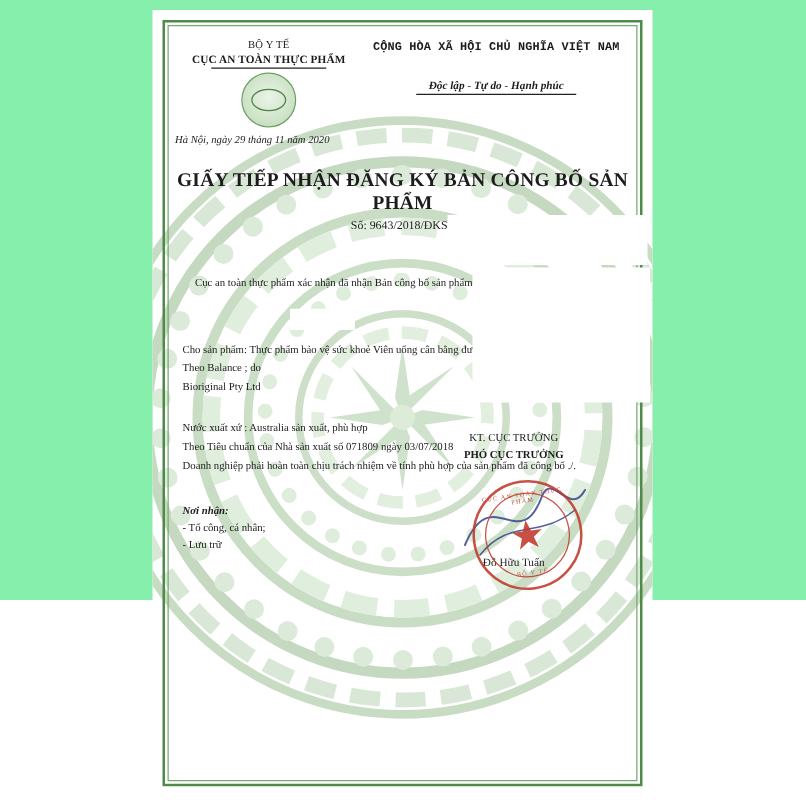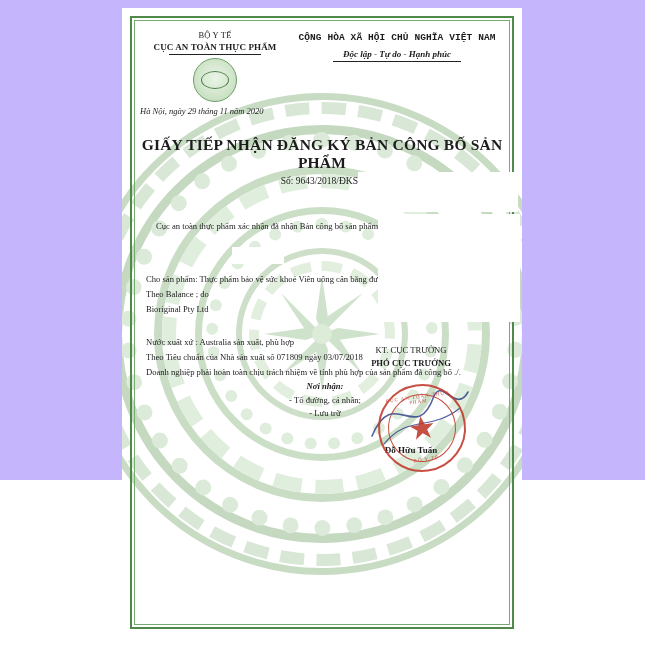--- a/index.html
+++ b/index.html
@@ -11,21 +11,21 @@
     width: 645px;
     height: 645px;
     font-family: "Liberation Serif", serif;
     overflow: hidden;
   }
 
   #page {
     position: relative;
     width: 645px;
     height: 480px;
-    background: #c4b5fd;
+    background: #86efac;
   }
 
   
   #certificate {
     position: absolute;
     left: 122px;
     top: 8px;
     width: 400px;
     height: 629px;
     background: #ffffff;
@@ -140,21 +140,21 @@
   .h-right1 {
     font-size: 9.5px;
     font-weight: bold;
     letter-spacing: .1px;
     font-family: Liberation Mono, monospace;
   }
   .h-right2 {
     font-size: 9px;
     font-weight: bold;
     font-style: italic;
-    margin-top: 6px;
+    margin-top: 20px;
   }
   .hr-right {
     width: 128px;
     height: 1px;
     background: #222;
     margin: 2px auto 0;
   }
 
   .emblem {
     width: 42px;
@@ -207,43 +207,43 @@
   .body-block {
     font-size: 8.6px;
     line-height: 1.75;
     padding-left: 6px;
   }
   .body-block .row { white-space: nowrap; }
   .gap-1 { margin-top: 38px; }
   .gap-2 { margin-top: 18px; }
 
   .recipients {
+    margin-top: 22px;
     padding-left: 6px;
     font-size: 8.6px;
     line-height: 1.6;
-    text-align: center;
   }
   .recipients .head {
     font-style: italic;
     font-weight: bold;
   }
 
   .sign-block {
     position: absolute;
     right: 8px;
     top: 322px;
     width: 170px;
     text-align: center;
     font-size: 8.6px;
     line-height: 1.5;
   }
   .sign-block .l1 { font-weight: normal; }
   .sign-block .l2 { font-weight: bold; }
   .sign-name {
-    font-weight: bold;
+    font-weight: normal;
     font-size: 9px;
     margin-top: 74px;
   }
 
   
   .seal {
     position: absolute;
     right: 38px;
     top: 362px;
     width: 84px;
@@ -368,21 +368,21 @@
       </div>
 
       <div class="body-block gap-2">
         <div class="row">Nước xuất xứ : Australia sản xuất, phù hợp</div>
         <div class="row">Theo Tiêu chuẩn của Nhà sản xuất số 071809 ngày 03/07/2018</div>
         <div class="row">Doanh nghiệp phải hoàn toàn chịu trách nhiệm về tính phù hợp của sản phẩm đã công bố ./.</div>
       </div>
 
       <div class="recipients">
         <div class="head">Nơi nhận:</div>
-        <div>- Tổ đường, cá nhân;</div>
+        <div>- Tổ công, cá nhân;</div>
         <div>- Lưu trữ</div>
       </div>
 
       <div class="sign-block">
         <div class="l1">KT. CỤC TRƯỞNG</div>
         <div class="l2">PHÓ CỤC TRƯỞNG</div>
         <div class="sign-name">Đỗ Hữu Tuấn</div>
       </div>
 
       <svg class="sign-scribble" viewBox="0 0 110 80" aria-hidden="true">

